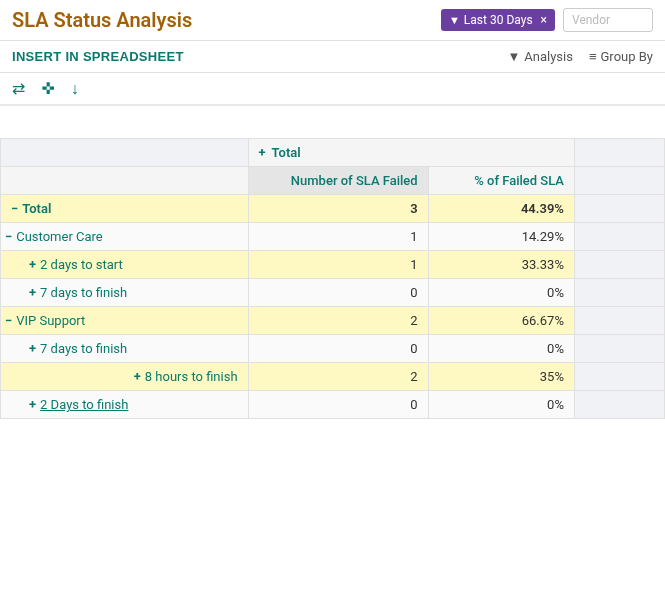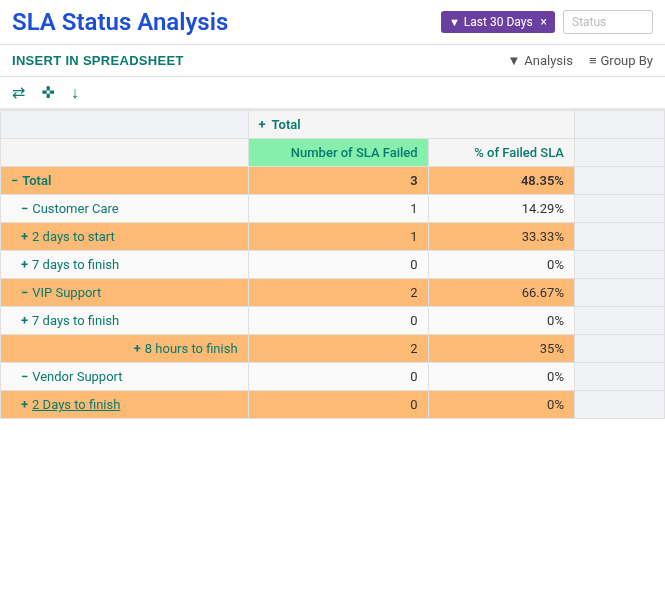--- a/index.html
+++ b/index.html
@@ -14,23 +14,23 @@
 
     .top-bar {
       display: flex;
       align-items: center;
       padding: 8px 12px;
       gap: 8px;
       border-bottom: 1px solid #e0e0e0;
     }
 
     .page-title {
-      font-size: 24px;
-      font-weight: 600;
-      color: #1d4ed8;
+      font-size: 20px;
+      font-weight: 600;
+      color: #a16207;
       flex: 1;
     }
 
     .filter-chip {
       display: flex;
       align-items: center;
       background: #6b3fa0;
       color: #fff;
       border-radius: 3px;
       padding: 4px 8px;
@@ -126,20 +126,21 @@
     .icon-bar-item {
       color: #0a7a6e;
       font-size: 16px;
       cursor: pointer;
     }
 
     
     .pivot-table {
       width: 100%;
       border-collapse: collapse;
+      margin-top: 32px;
     }
 
     .pivot-table th, .pivot-table td {
       border: 1px solid #e0e0e0;
       padding: 6px 10px;
     }
 
     .pivot-table thead tr:first-child th {
       background: #f5f5f5;
       text-align: left;
@@ -162,45 +163,45 @@
       font-weight: 600;
     }
 
     .plus-icon {
       color: #0a7a6e;
       font-weight: bold;
       margin-right: 3px;
     }
 
     .pivot-table tbody tr {
-      background: #fdba74;
+      background: #fef9c3;
     }
 
     .pivot-table tbody tr:nth-child(even) {
       background: #fafafa;
     }
 
     .pivot-table tbody td {
       text-align: right;
     }
 
     .pivot-table tbody td:first-child {
       text-align: left;
     }
 
     .row-total td {
       font-weight: 600;
     }
 
     .row-l1 td:first-child {
-      padding-left: 20px;
+      padding-left: 4px;
     }
 
     .row-l2 td:first-child {
-      padding-left: 20px;
+      padding-left: 28px;
     }
 
     .empty-col {
       background: #f0f2f5;
       width: 80px;
     }
 
     .header-empty {
       background: #f0f2f5 !important;
     }
@@ -209,21 +210,21 @@
 <body>
 
 <div class="top-bar">
   <span class="page-title">SLA Status Analysis</span>
   <div class="filter-chip">
     <span class="funnel-icon">▼</span>
     <span>Last 30 Days</span>
     <span class="close-btn">×</span>
   </div>
   <div class="search-box">
-    <span style="color:#bbb;">Status</span>
+    <span style="color:#bbb;">Vendor</span>
   </div>
 </div>
 
 <div class="toolbar">
   <button class="insert-btn">INSERT IN SPREADSHEET</button>
   <div class="toolbar-right">
     <div class="toolbar-right-item">
       <span class="icon">▼</span>
       <span>Analysis</span>
     </div>
@@ -245,30 +246,30 @@
     <tr>
       <th class="header-empty" style="width:220px;"></th>
       <th colspan="2" style="background:#f5f5f5; text-align:left;">
         <span class="plus-icon">+</span>
         <span class="col-header-total">Total</span>
       </th>
       <th class="header-empty empty-col"></th>
     </tr>
     <tr>
       <th style="background:#f5f5f5; width:220px; text-align:left;"></th>
-      <th style="background:#86efac; text-align:right; width:160px;">Number of SLA Failed</th>
+      <th style="background:#e5e5e5; text-align:right; width:160px;">Number of SLA Failed</th>
       <th style="background:#f5f5f5; text-align:right; width:130px;">% of Failed SLA</th>
       <th class="header-empty empty-col"></th>
     </tr>
   </thead>
   <tbody id="table-body">
   <tr class="row-total">
         <td style="text-align: left;"><span style="color: rgb(10, 122, 110); font-weight: bold; margin-right: 4px; cursor: pointer;">−</span><span style="color: rgb(10, 122, 110);">Total</span></td>
         <td style="font-weight: 600;">3</td>
-        <td style="font-weight: 600;">48.35%</td>
+        <td style="font-weight: 600;">44.39%</td>
         <td style="background: rgb(240, 242, 245);"></td>
       </tr>
       <tr class="row-l1">
         <td style="text-align: left;"><span style="color: rgb(10, 122, 110); font-weight: bold; margin-right: 4px; cursor: pointer;">−</span><span style="color: rgb(10, 122, 110);">Customer Care</span></td>
         <td>1</td>
         <td>14.29%</td>
         <td style="background: rgb(240, 242, 245);"></td>
       </tr>
       <tr class="row-l2">
         <td style="text-align: left;"><span style="color: rgb(10, 122, 110); font-weight: bold; margin-right: 4px; cursor: pointer;">+</span><span style="color: rgb(10, 122, 110);">2 days to start</span></td>
@@ -293,26 +294,20 @@
         <td>0</td>
         <td>0%</td>
         <td style="background: rgb(240, 242, 245);"></td>
       </tr>
       <tr class="row-l2">
         <td style="text-align: right;"><span style="color: rgb(10, 122, 110); font-weight: bold; margin-right: 4px; cursor: pointer;">+</span><span style="color: rgb(10, 122, 110);">8 hours to finish</span></td>
         <td>2</td>
         <td>35%</td>
         <td style="background: rgb(240, 242, 245);"></td>
       </tr>
-      <tr class="row-l1">
-        <td style="text-align: left;"><span style="color: rgb(10, 122, 110); font-weight: bold; margin-right: 4px; cursor: pointer;">−</span><span style="color: rgb(10, 122, 110);">Vendor Support</span></td>
-        <td>0</td>
-        <td>0%</td>
-        <td style="background: rgb(240, 242, 245);"></td>
-      </tr>
       <tr class="row-l2">
         <td style="text-align: left;"><span style="color: rgb(10, 122, 110); font-weight: bold; margin-right: 4px; cursor: pointer;">+</span><span style="color: rgb(10, 122, 110); text-decoration: underline;">2 Days to finish</span></td>
         <td>0</td>
         <td>0%</td>
         <td style="background: rgb(240, 242, 245);"></td>
       </tr>
     </tbody>
 </table>
 
 </body></html>

